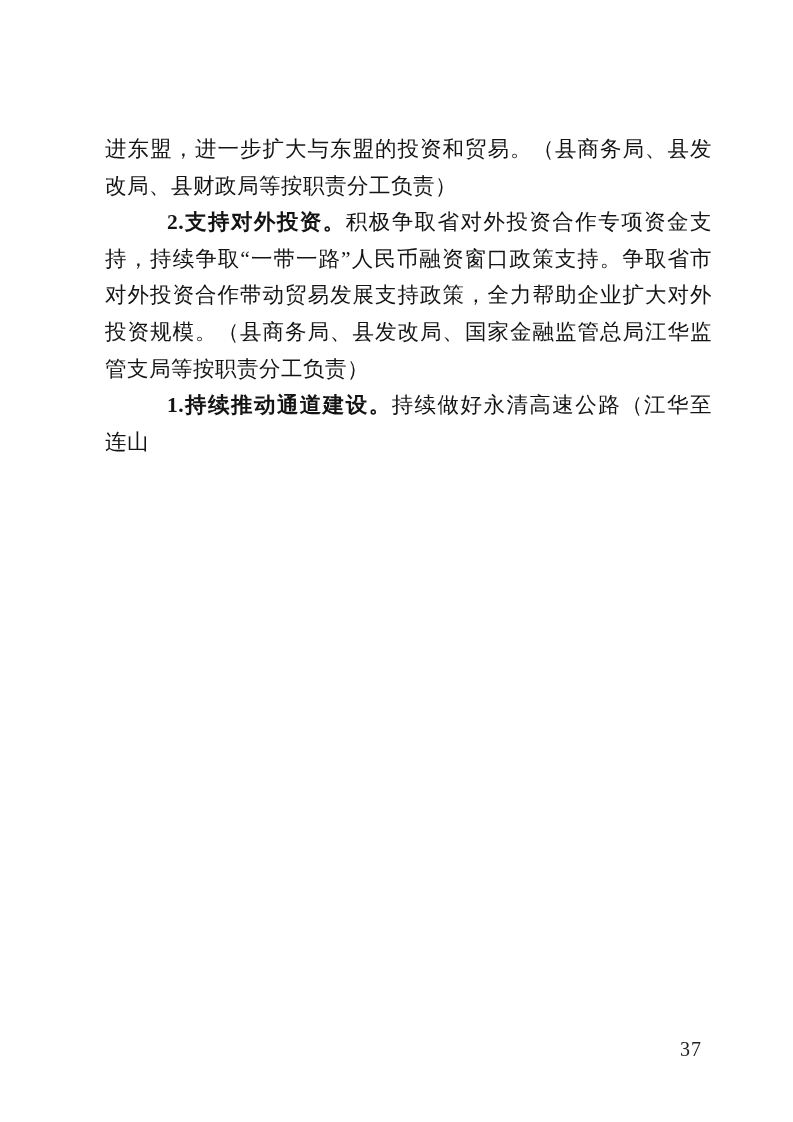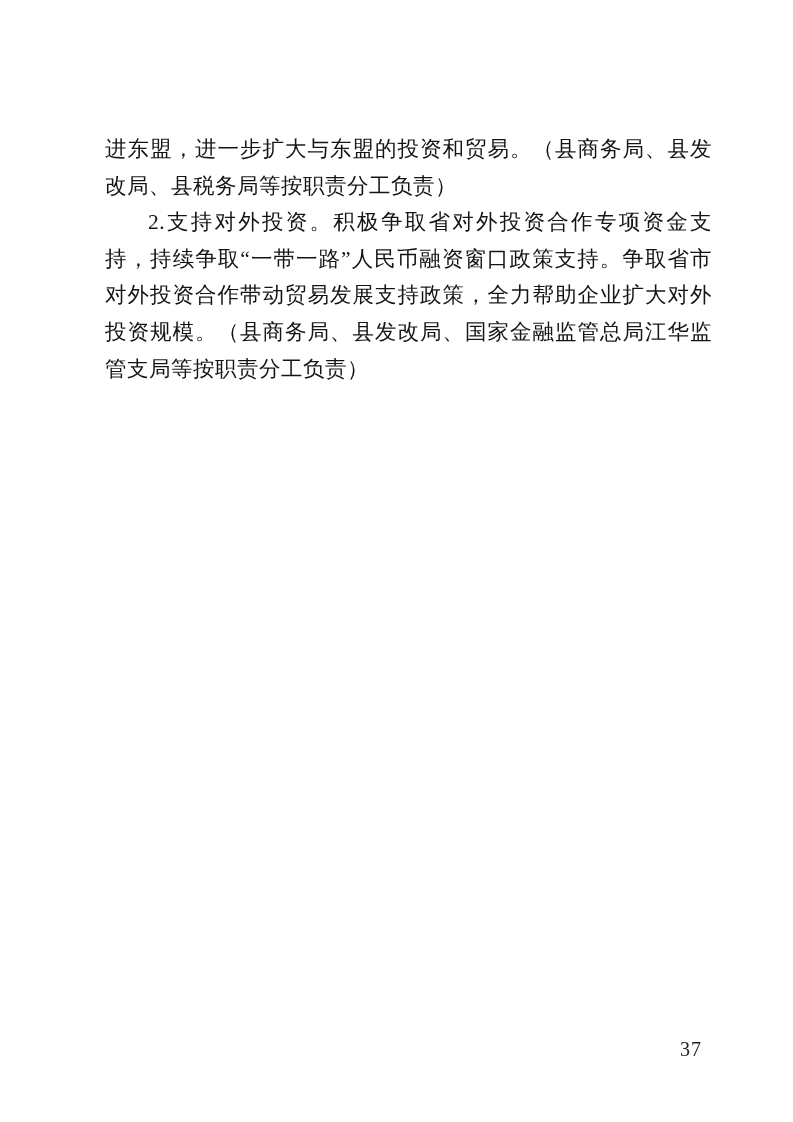--- a/index.html
+++ b/index.html
@@ -31,35 +31,37 @@
     margin: 0;
     padding: 0;
   }
   .content p.indent {
     text-indent: 43px;
   }
   .run {
     font-weight: 400;
   }
   .run-bold {
-    font-weight: 400;
+    font-weight: 700;
+    margin-left: 19px;
   }
   .page-number {
     position: absolute;
     left: 658px;
     top: 1038px;
     width: 44px;
     text-align: right;
     font-size: 20px;
     letter-spacing: 1px;
     color: #222222;
   }
 </style>
 </head>
 <body>
 
 <div class="page" style="background: rgb(255, 255, 255); color: rgb(20, 20, 20);">
   <div class="content">
-      <p class="para"><span class="run">进东盟，进一步扩大与东盟的投资和贸易。（县商务局、县发改局、县税务局等按职责分工负责）</span></p>
+      <p class="para"><span class="run">进东盟，进一步扩大与东盟的投资和贸易。（县商务局、县发改局、县财政局等按职责分工负责）</span></p>
       <p class="para indent"><span class="run run-bold">2.支持对外投资。</span><span class="run">积极争取省对外投资合作专项资金支持，持续争取“一带一路”人民币融资窗口政策支持。争取省市对外投资合作带动贸易发展支持政策，全力帮助企业扩大对外投资规模。（县商务局、县发改局、国家金融监管总局江华监管支局等按职责分工负责）</span></p>
+      <p class="para indent"><span class="run run-bold">1.持续推动通道建设。</span><span class="run">持续做好永清高速公路（江华至连山</span></p>
     </div>
   <div class="page-number">37</div>
 </div>
 
 </body></html>

